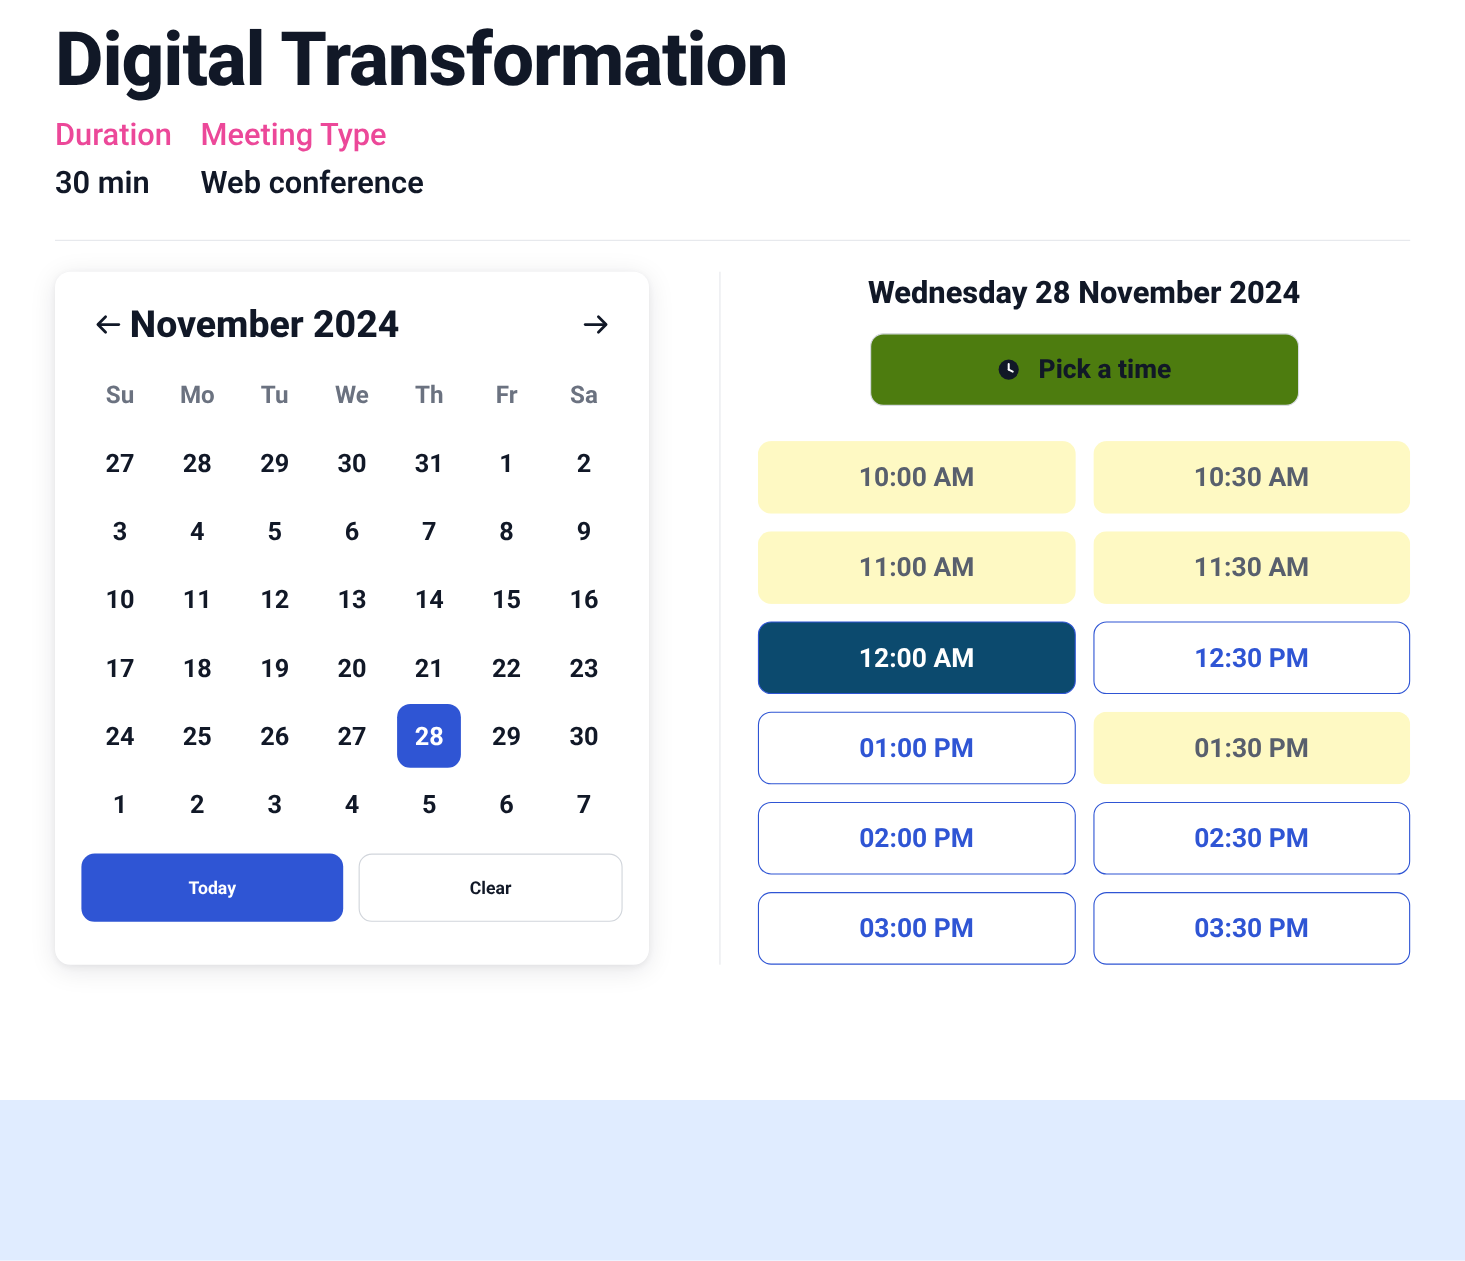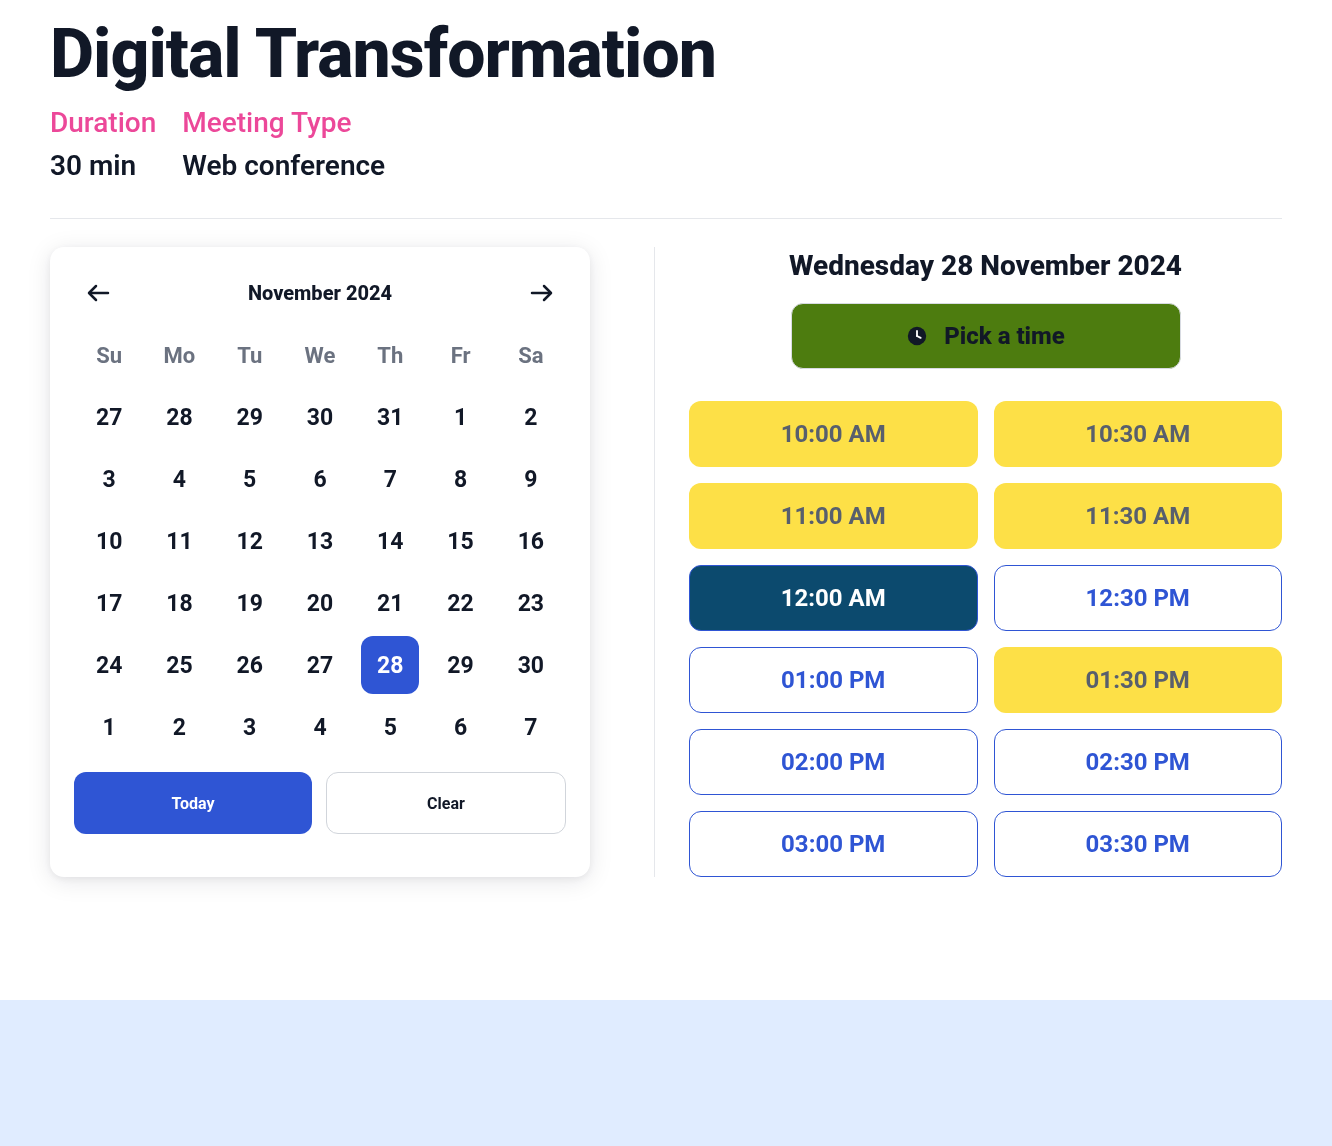--- a/index.html
+++ b/index.html
@@ -68,24 +68,23 @@
     margin-bottom: 22px;
   }
   .cal-nav {
     background: none;
     border: none;
     cursor: pointer;
     padding: 6px;
     font-size: 0;
   }
   .cal-month {
-    font-size: 20px;
+    font-size: 34px;
     font-weight: 800;
     color: #111827;
-    text-align: center;
     flex: 1;
   }
   .arrow-svg { width: 28px; height: 24px; }
 
   .dow-row, .date-row {
     display: grid;
     grid-template-columns: repeat(7, 1fr);
     text-align: center;
   }
   .dow {
@@ -194,21 +193,21 @@
     font-size: 24px;
     font-weight: 700;
     display: flex;
     align-items: center;
     justify-content: center;
     cursor: pointer;
     border: 1.5px solid transparent;
     font-family: inherit;
   }
   .slot.disabled {
-    background: #fde047;
+    background: #fef9c3;
     color: #585f6d;
     cursor: default;
   }
   .slot.available {
     background: #fff;
     border-color: #2f55d4;
     color: #2f55d4;
   }
   .slot.selected {
     background: #0c4a6e;

